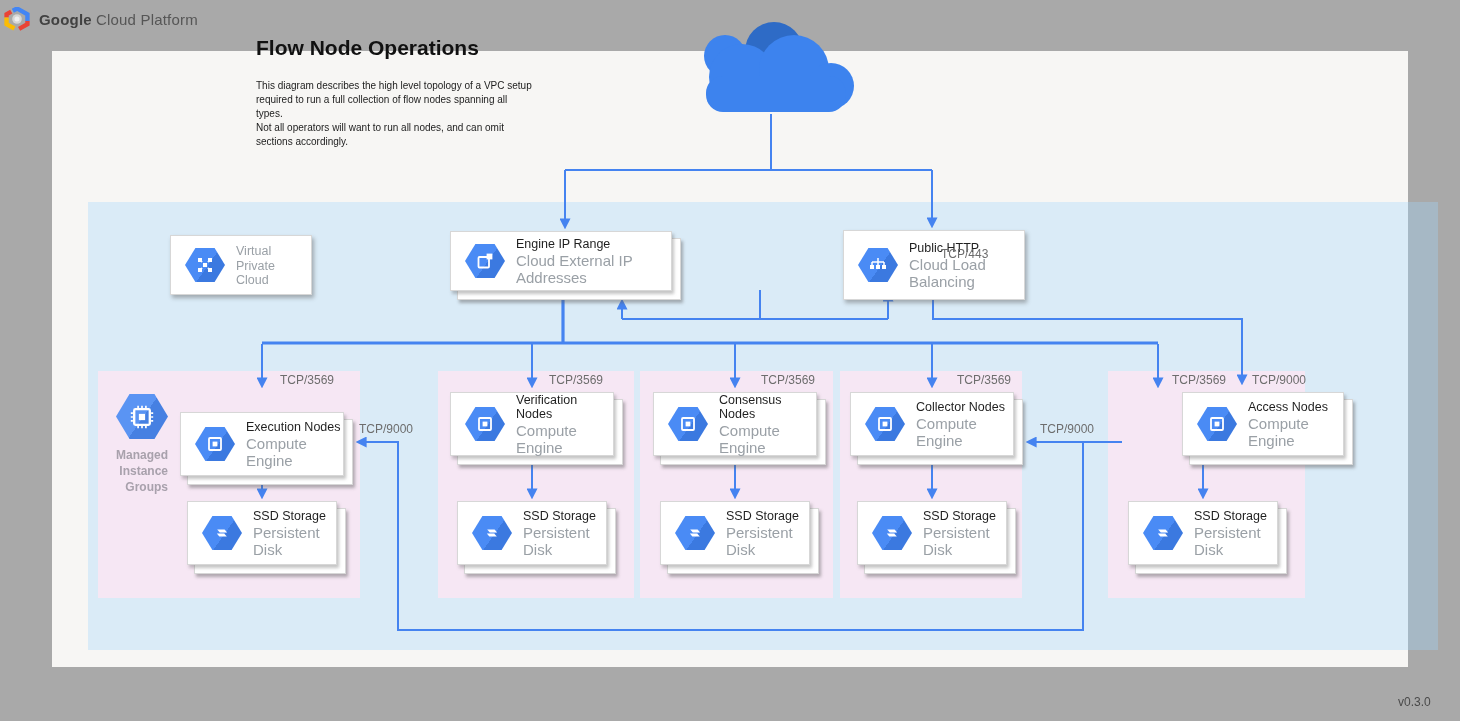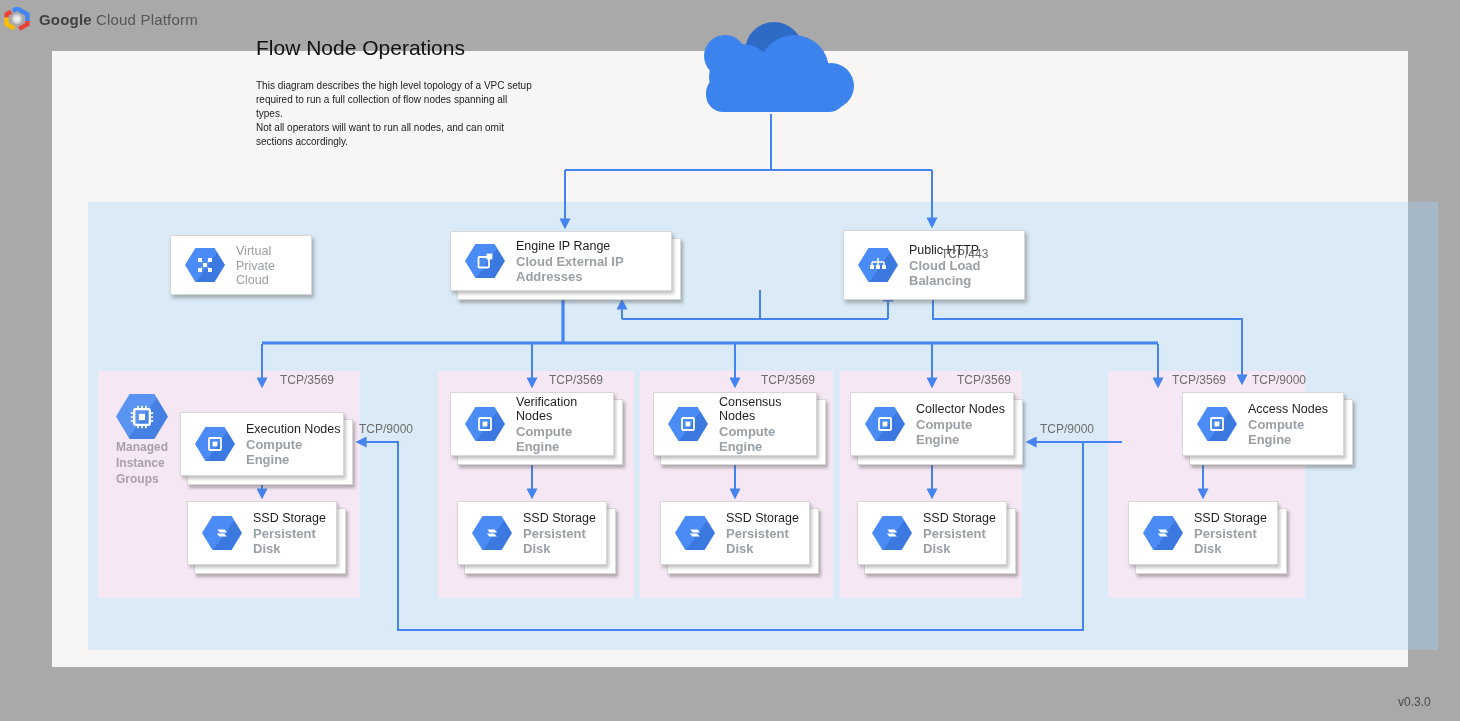--- a/index.html
+++ b/index.html
@@ -4,46 +4,46 @@
 <style>
   html,body{margin:0;padding:0;}
   body{font-family:"Liberation Sans",sans-serif;background:#a9a9a9;}
   .canvas{position:relative;width:1460px;height:721px;overflow:hidden;background:#a9a9a9;}
   .page{position:absolute;left:52px;top:51px;width:1356px;height:616px;background:#f7f6f4;z-index:0;}
   
   .brand{position:absolute;left:4px;top:7px;display:flex;align-items:center;gap:9px;z-index:6;}
   .brand .btxt{font-size:15px;color:#565656;letter-spacing:.2px;}
   .brand .btxt b{color:#414141;margin-right:4px;}
   
-  .title{position:absolute;left:256px;top:36px;font-size:21px;font-weight:normal;color:#111;z-index:6;margin:0;}
+  .title{position:absolute;left:256px;top:36px;font-size:21px;font-weight:bold;color:#111;z-index:6;margin:0;}
   .desc{position:absolute;left:256px;top:79px;width:278px;font-size:10px;line-height:14px;color:#1c1c1c;z-index:6;}
   .desc p{margin:0;}
   
   .zone{position:absolute;left:88px;top:202px;width:1350px;height:448px;background:rgba(160,213,252,.34);z-index:1;}
   .pgroup{position:absolute;top:371px;height:227px;background:#f6e7f4;z-index:2;}
   
   .wires{position:absolute;left:0;top:0;width:1460px;height:721px;z-index:3;pointer-events:none;}
   
   .cardwrap{position:absolute;z-index:4;}
   .stack,.face{position:absolute;background:#fff;border:1px solid #d7d7d7;}
   .stack{left:7px;top:7px;width:100%;height:100%;box-shadow:2px 3px 3px rgba(90,90,90,.45);}
   .face{left:0;top:0;width:100%;height:100%;display:flex;align-items:center;gap:11px;padding-left:14px;box-sizing:border-box;box-shadow:2px 3px 3px rgba(90,90,90,.35);}
   .cardwrap.flat .face{box-shadow:2px 3px 4px rgba(90,90,90,.45);}
   .ct{display:flex;flex-direction:column;gap:1px;min-width:0;}
   .t{font-size:12.5px;color:#1f1f1f;}
-  .s{font-size:13px;color:#9aa0a6;font-weight:bold;}
+  .s{font-size:15px;color:#9aa0a6;}
   .t.gray{color:#9aa0a6;}
   .hex{width:40px;height:34px;flex:none;display:flex;align-items:center;justify-content:center;
        clip-path:polygon(26% 0,74% 0,100% 50%,74% 100%,26% 100%,0 50%);
        background:linear-gradient(125deg,#4a8bf5 55%,#3b79e0 55%);}
   .hex svg{display:block;}
   
   .mig{position:absolute;left:96px;top:394px;width:92px;z-index:4;display:flex;flex-direction:column;align-items:center;}
   .mig .hex{width:52px;height:45px;background:linear-gradient(125deg,#5a94f3 52%,#4680e2 52%);}
-  .miglabel{text-align:left;font-size:12px;font-weight:bold;color:#a8a1ac;line-height:16px;}
+  .miglabel{margin-top:8px;text-align:right;font-size:12px;font-weight:bold;color:#a8a1ac;line-height:16px;}
   
   .elabel{position:absolute;font-size:12px;color:#6d6d6d;z-index:5;white-space:nowrap;}
   .version{position:absolute;left:1398px;top:695px;font-size:12px;color:#4a4a4a;z-index:6;}
   .cloud{position:absolute;left:678px;top:20px;z-index:4;}
 </style>
 </head>
 <body>
 
 <div class="canvas">
 

